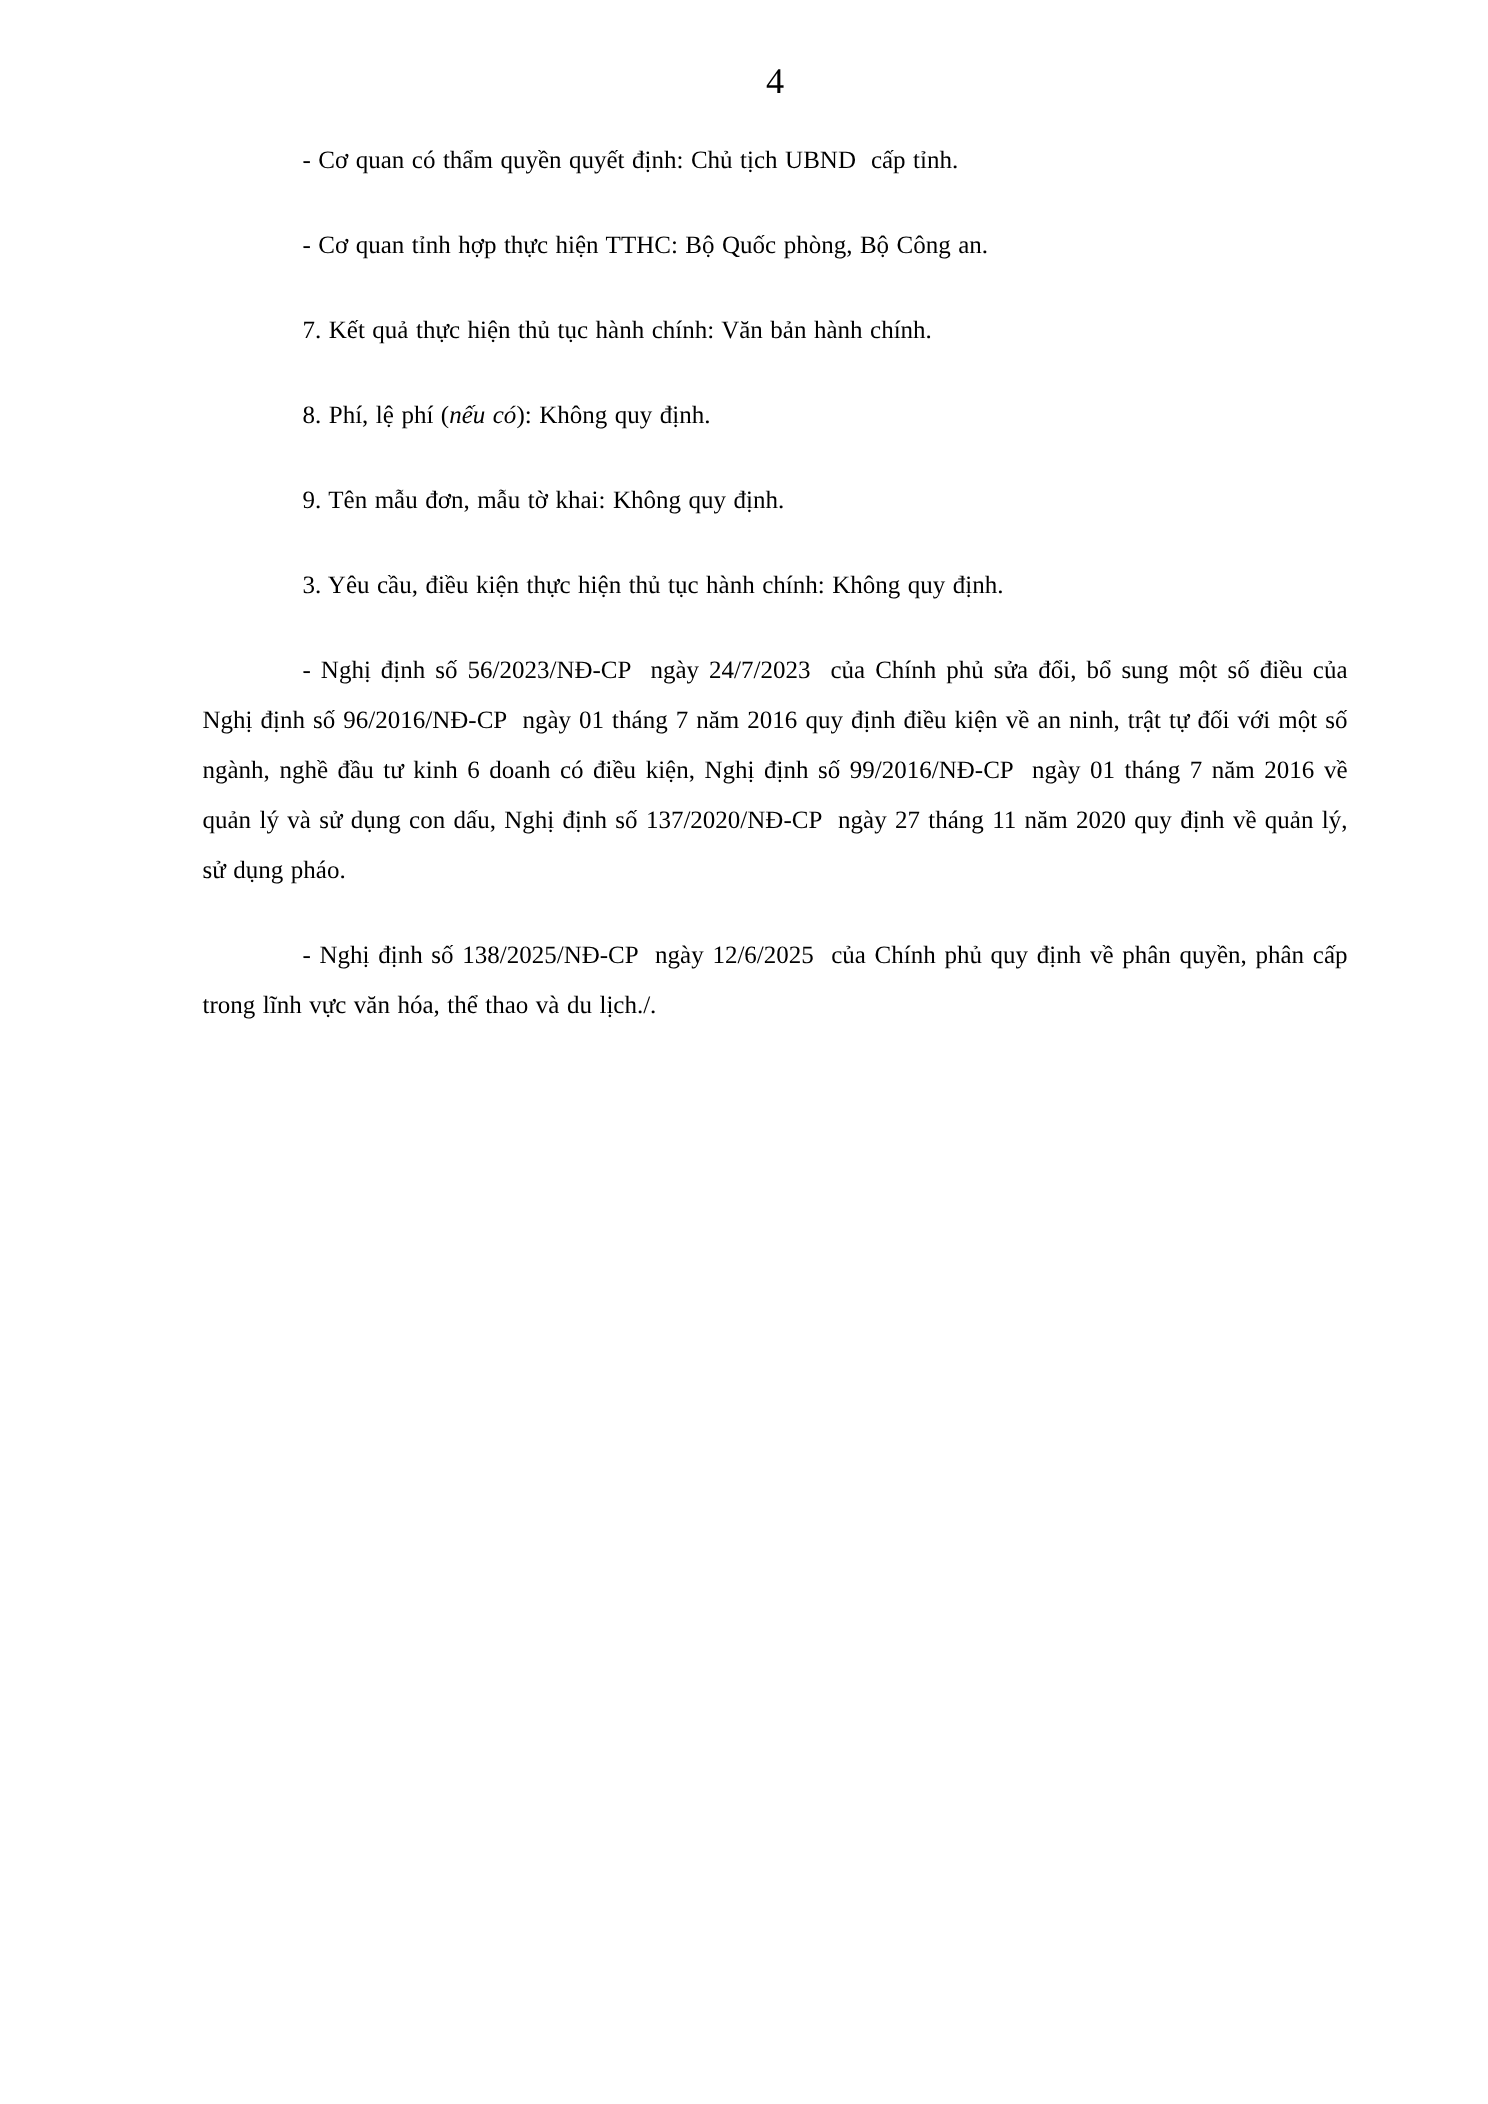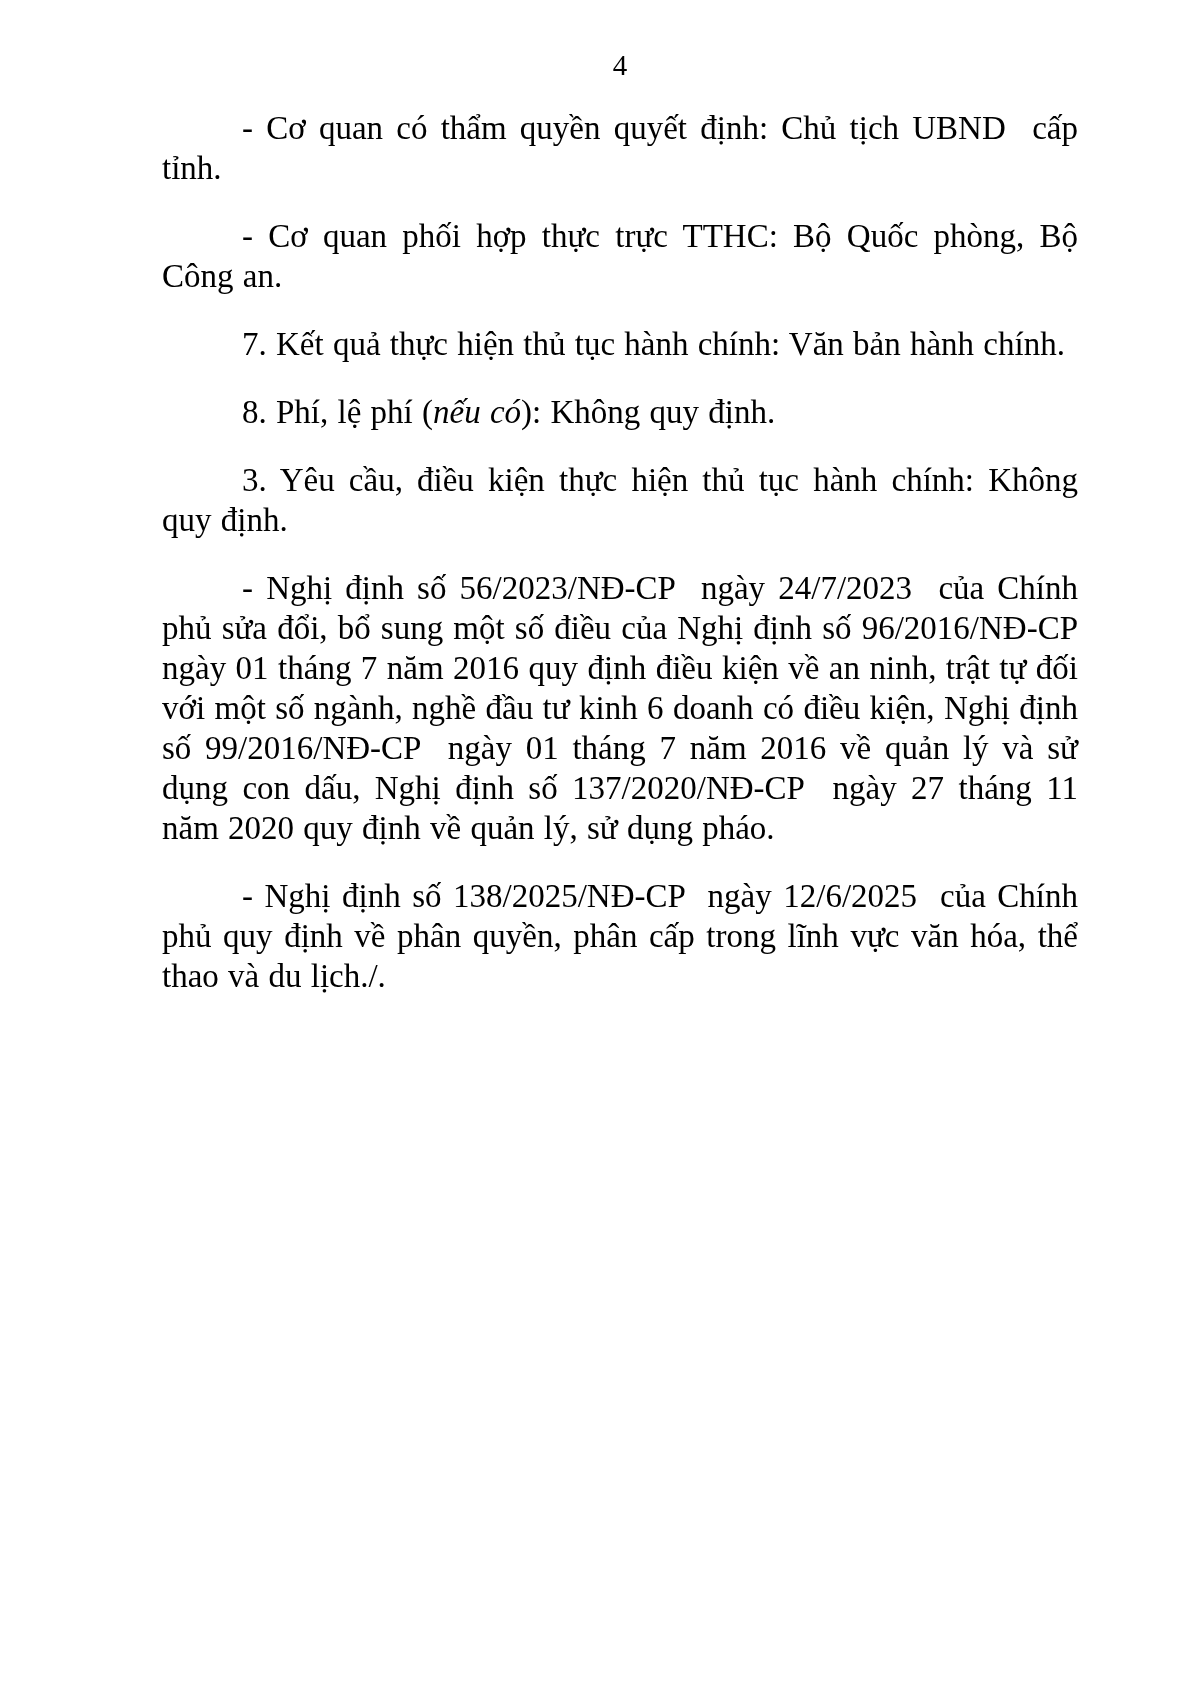--- a/index.html
+++ b/index.html
@@ -26,37 +26,38 @@
     width: 916px;
     text-align: center;
     font-size: 29px;
     line-height: 30px;
   }
   .content {
     margin: 14px 112px 0 162px; 
   }
   p.para {
     margin: 28px 0 0 0;
-    font-size: 33px;
+    font-size: 20px;
     line-height: 40px;
     text-align: justify;
     text-indent: 80px;
     white-space: pre-wrap;
     word-spacing: 1px;
   }
   .b { font-weight: normal; }
   .i { font-style: italic; }
 </style>
 </head>
 <body>
 
 <div class="page">
   <div class="page-number">4</div>
   <div class="content">
       <p class="para"><span>- Cơ quan có thẩm quyền quyết định: Chủ tịch UBND  cấp tỉnh.</span></p>
-      <p class="para"><span>- Cơ quan phối hợp thực trực TTHC: Bộ Quốc phòng, Bộ Công an.</span></p>
+      <p class="para"><span>- Cơ quan tỉnh hợp thực hiện TTHC: Bộ Quốc phòng, Bộ Công an.</span></p>
       <p class="para"><span class="b">7. Kết quả thực hiện thủ tục hành chính:</span><span> Văn bản hành chính.</span></p>
       <p class="para"><span class="b">8. Phí, lệ phí </span><span>(</span><span class="b i">nếu có</span><span>): Không quy định.</span></p>
+      <p class="para"><span class="b">9. Tên mẫu đơn, mẫu tờ khai</span><span>: Không quy định.</span></p>
       <p class="para"><span class="b">3. Yêu cầu, điều kiện thực hiện thủ tục hành chính:</span><span> Không quy định.</span></p>
       <p class="para"><span>- Nghị định số 56/2023/NĐ-CP  ngày 24/7/2023  của Chính phủ sửa đổi, bổ sung một số điều của Nghị định số 96/2016/NĐ-CP  ngày 01 tháng 7 năm 2016 quy định điều kiện về an ninh, trật tự đối với một số ngành, nghề đầu tư kinh 6 doanh có điều kiện, Nghị định số 99/2016/NĐ-CP  ngày 01 tháng 7 năm 2016 về quản lý và sử dụng con dấu, Nghị định số 137/2020/NĐ-CP  ngày 27 tháng 11 năm 2020 quy định về quản lý, sử dụng pháo.</span></p>
       <p class="para"><span>- Nghị định số 138/2025/NĐ-CP  ngày 12/6/2025  của Chính phủ quy định về phân quyền, phân cấp trong lĩnh vực văn hóa, thể thao và du lịch./.</span></p>
     </div>
 </div>
 
 </body></html>

